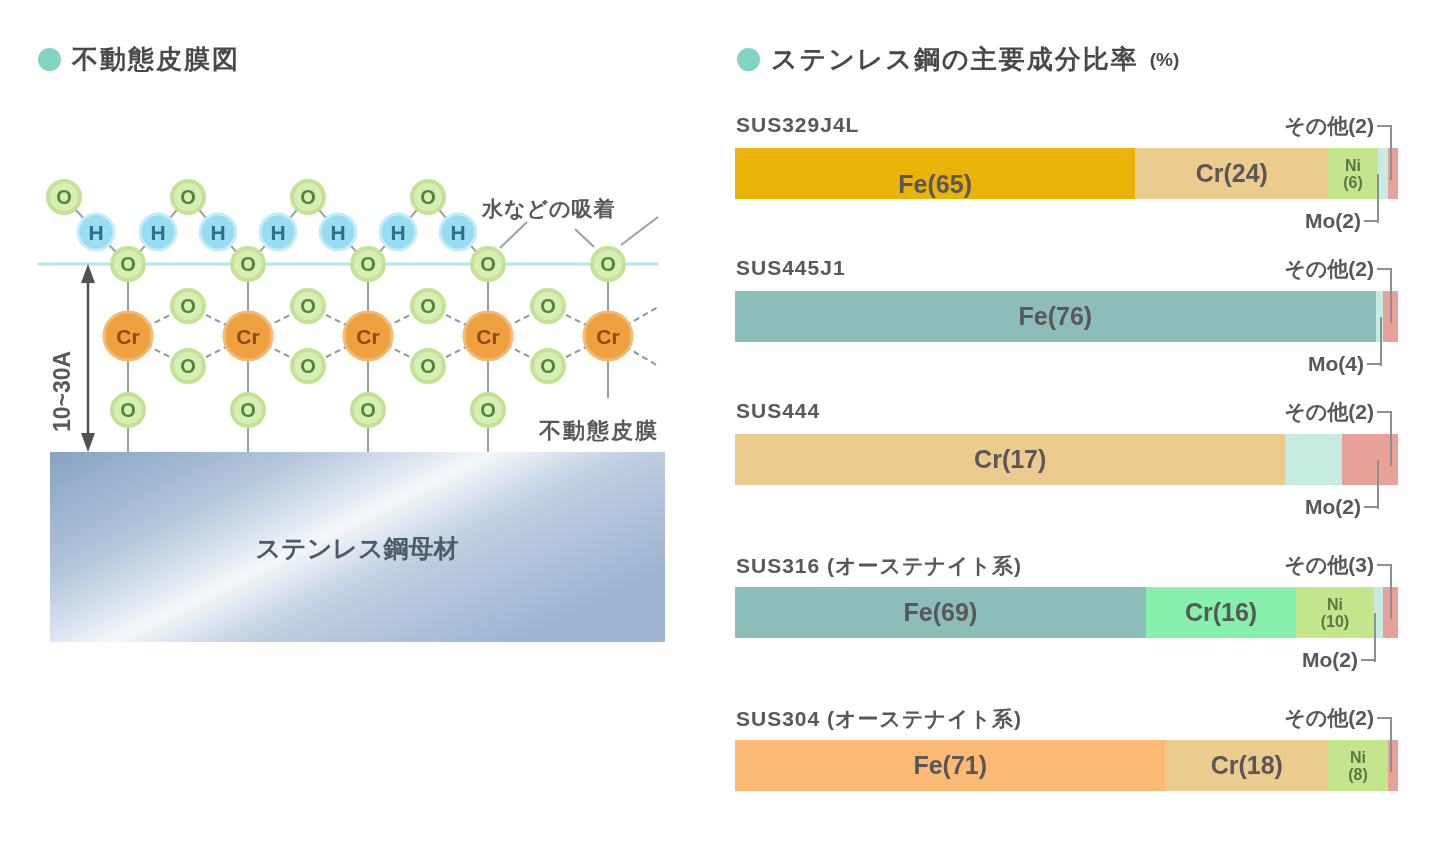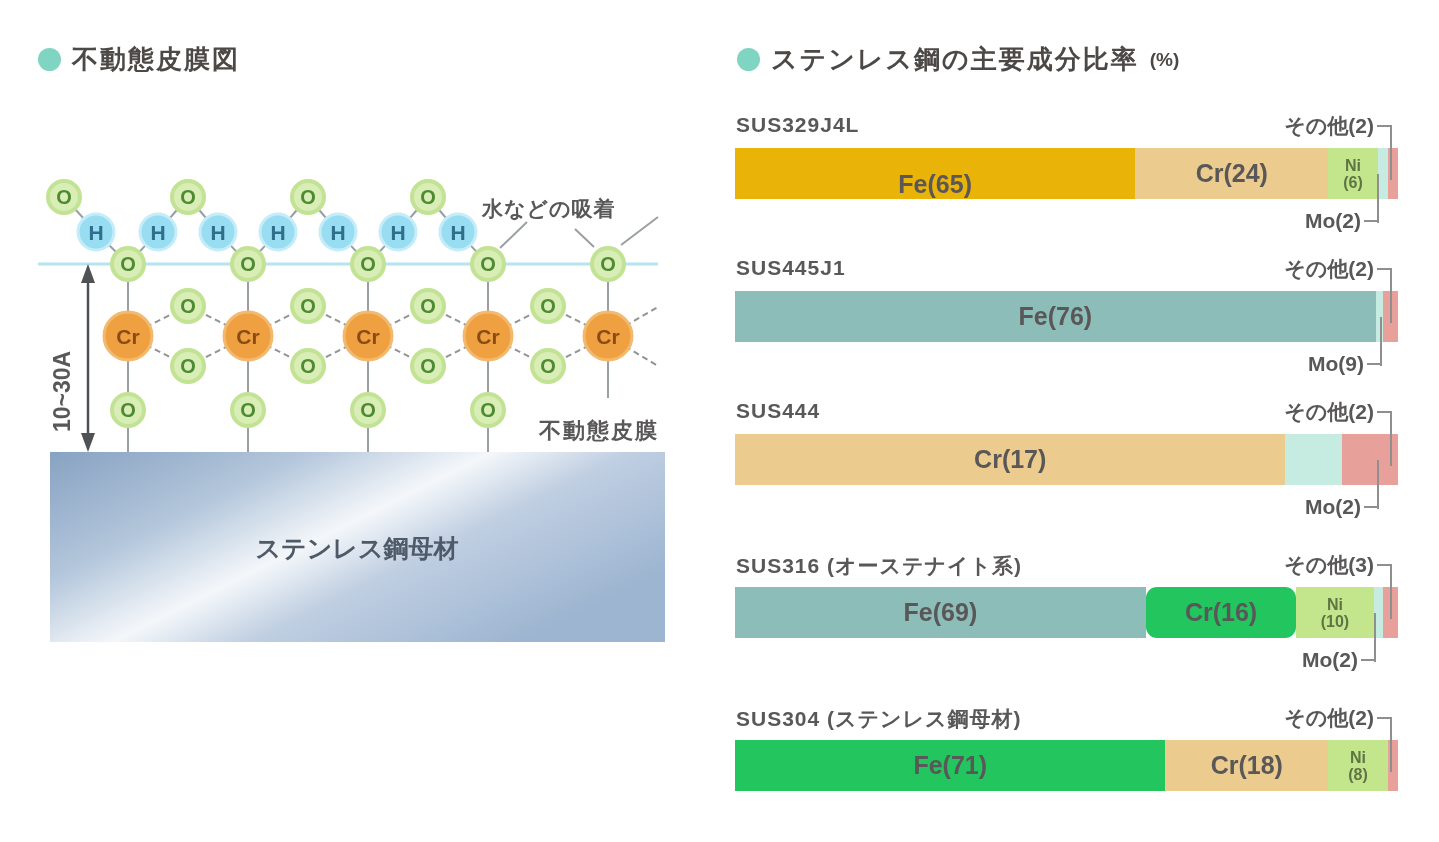--- a/index.html
+++ b/index.html
@@ -223,21 +223,21 @@
       <div class="other-v"></div>
       <div class="bar">
         <div class="seg" style="flex-grow: 76; background-color: rgb(140, 189, 184);">
             <span class="seg-label">Fe(76)</span>
           </div>
         <div class="seg" style="flex-grow: 1; background-color: rgb(198, 235, 225);"></div>
         <div class="seg" style="flex-grow: 2; background-color: rgb(232, 160, 154);"></div>
       </div>
       <div class="mo-v"></div>
       <div class="mo-wrap">
-        <span class="mo-label">Mo(9)</span>
+        <span class="mo-label">Mo(4)</span>
         <span class="ldash"></span>
       </div>
     </div>
 
     <div class="crow r2">
       <span class="sus">SUS444</span>
       <div class="other-wrap">
         <span class="other-label">その他(2)</span>
         <span class="ldash"></span>
       </div>
@@ -260,45 +260,45 @@
       <span class="sus">SUS316 (オーステナイト系)</span>
       <div class="other-wrap">
         <span class="other-label">その他(3)</span>
         <span class="ldash"></span>
       </div>
       <div class="other-v"></div>
       <div class="bar">
         <div class="seg" style="flex-grow: 69; background-color: rgb(140, 189, 184);">
             <span class="seg-label">Fe(69)</span>
           </div>
-        <div class="seg" style="flex-grow: 16; background-color: #22c55e; border-radius: 11px;">
+        <div class="seg" style="flex-grow: 16; background-color: #86efac;">
             <span class="seg-label">Cr(16)</span>
           </div>
         <div class="seg" style="flex-grow: 10; background-color: rgb(195, 230, 141);">
             <span class="seg-label-sm"><span>Ni</span><br><span>(10)</span></span>
           </div>
         <div class="seg" style="flex-grow: 2; background-color: rgb(198, 235, 225);"></div>
         <div class="seg" style="flex-grow: 3; background-color: rgb(232, 160, 154);"></div>
       </div>
       <div class="mo-v"></div>
       <div class="mo-wrap">
         <span class="mo-label">Mo(2)</span>
         <span class="ldash"></span>
       </div>
     </div>
 
     <div class="crow r4">
-      <span class="sus">SUS304 (ステンレス鋼母材)</span>
+      <span class="sus">SUS304 (オーステナイト系)</span>
       <div class="other-wrap">
         <span class="other-label">その他(2)</span>
         <span class="ldash"></span>
       </div>
       <div class="other-v"></div>
       <div class="bar">
-        <div class="seg" style="flex-grow: 71; background-color: #22c55e;">
+        <div class="seg" style="flex-grow: 71; background-color: #fdba74;">
             <span class="seg-label">Fe(71)</span>
           </div>
         <div class="seg" style="flex-grow: 18; background-color: rgb(236, 203, 142);">
             <span class="seg-label">Cr(18)</span>
           </div>
         <div class="seg" style="flex-grow: 8; background-color: rgb(195, 230, 141);">
             <span class="seg-label-sm"><span>Ni</span><br><span>(8)</span></span>
           </div>
         <div class="seg" style="flex-grow: 2; background-color: rgb(232, 160, 154);"></div>
       </div>

